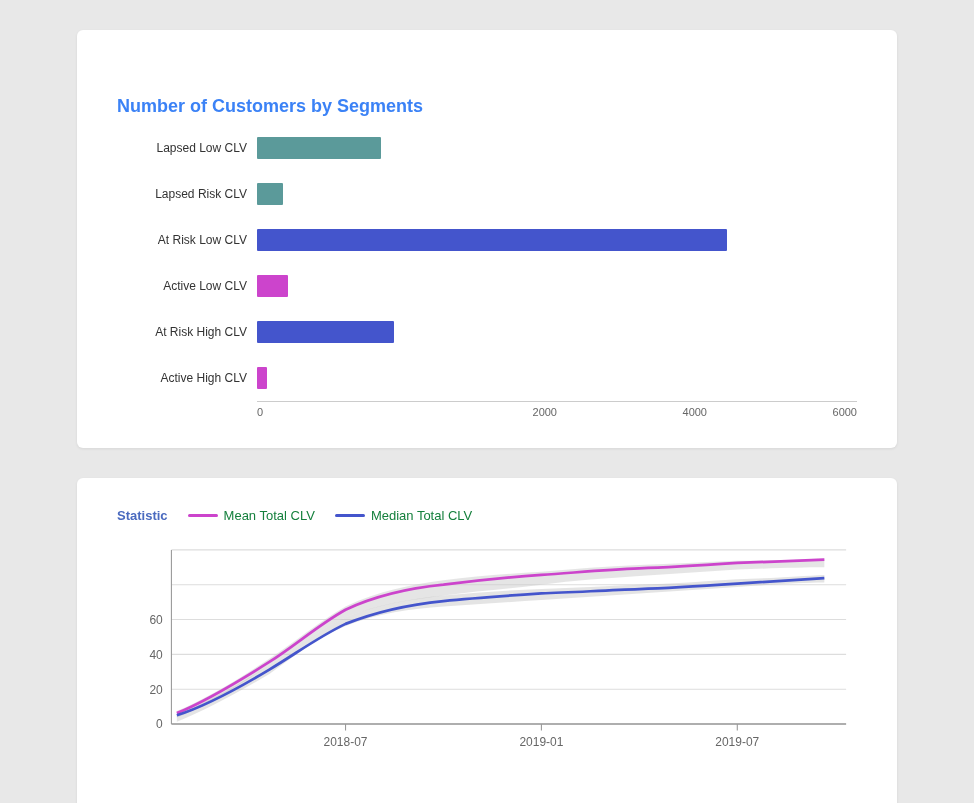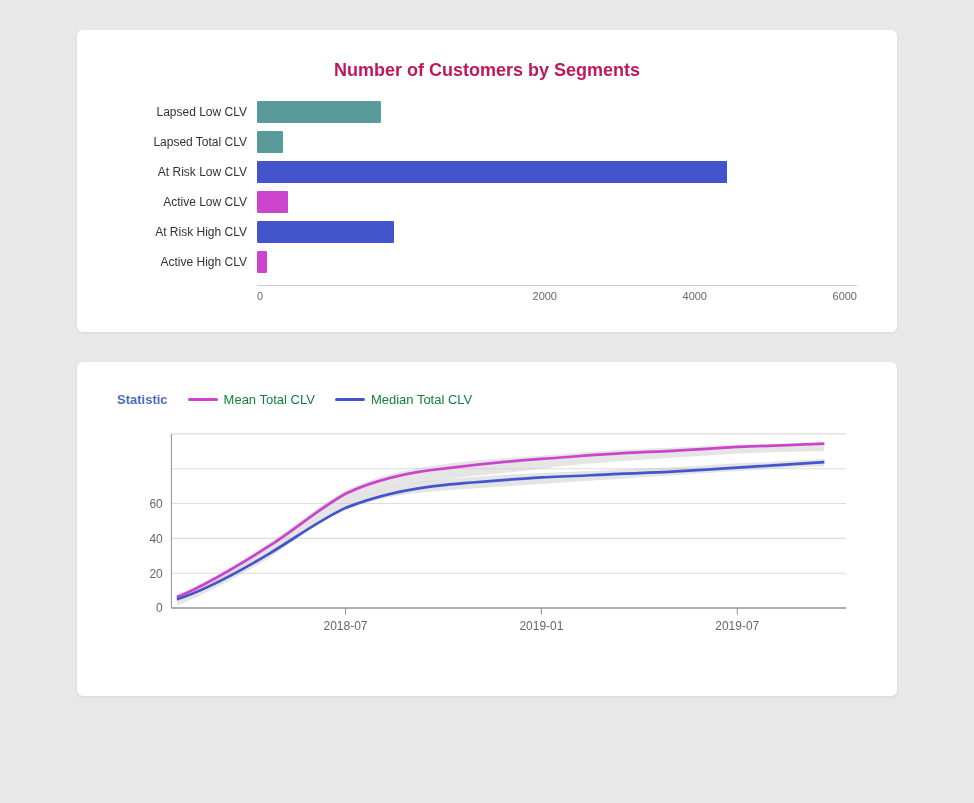--- a/index.html
+++ b/index.html
@@ -15,32 +15,33 @@
       gap: 30px;
     }
     .chart-card {
       background: #fff;
       border-radius: 6px;
       padding: 30px 40px;
       width: 820px;
       box-shadow: 0 1px 3px rgba(0,0,0,0.08);
     }
     .chart-title {
-      color: #be185d;
+      color: #3b82f6;
       font-size: 18px;
       font-weight: bold;
-      text-align: center;
+      text-align: left;
       margin-bottom: 20px;
+      margin-top: 36px;
     }
 
     
     .bar-chart {
       display: flex;
       flex-direction: column;
-      gap: 0;
+      gap: 16px;
     }
     .bar-row {
       display: flex;
       align-items: center;
       margin-bottom: 8px;
     }
     .bar-label {
       width: 140px;
       text-align: right;
       font-size: 12px;
@@ -107,21 +108,21 @@
   <div class="chart-title">Number of Customers by Segments</div>
 
   <div class="bar-chart" id="bar-chart-rows">
   <div class="bar-row">
       <div class="bar-label">Lapsed Low CLV</div>
       <div class="bar-container">
         <div class="bar" style="width:124.13333333333334px; background:#5b9a9a;"></div>
       </div>
     </div>
       <div class="bar-row">
-      <div class="bar-label">Lapsed Total CLV</div>
+      <div class="bar-label">Lapsed Risk CLV</div>
       <div class="bar-container">
         <div class="bar" style="width:26.133333333333336px; background:#5b9a9a;"></div>
       </div>
     </div>
       <div class="bar-row">
       <div class="bar-label">At Risk Low CLV</div>
       <div class="bar-container">
         <div class="bar" style="width:470.4px; background:#4455cc;"></div>
       </div>
     </div>

